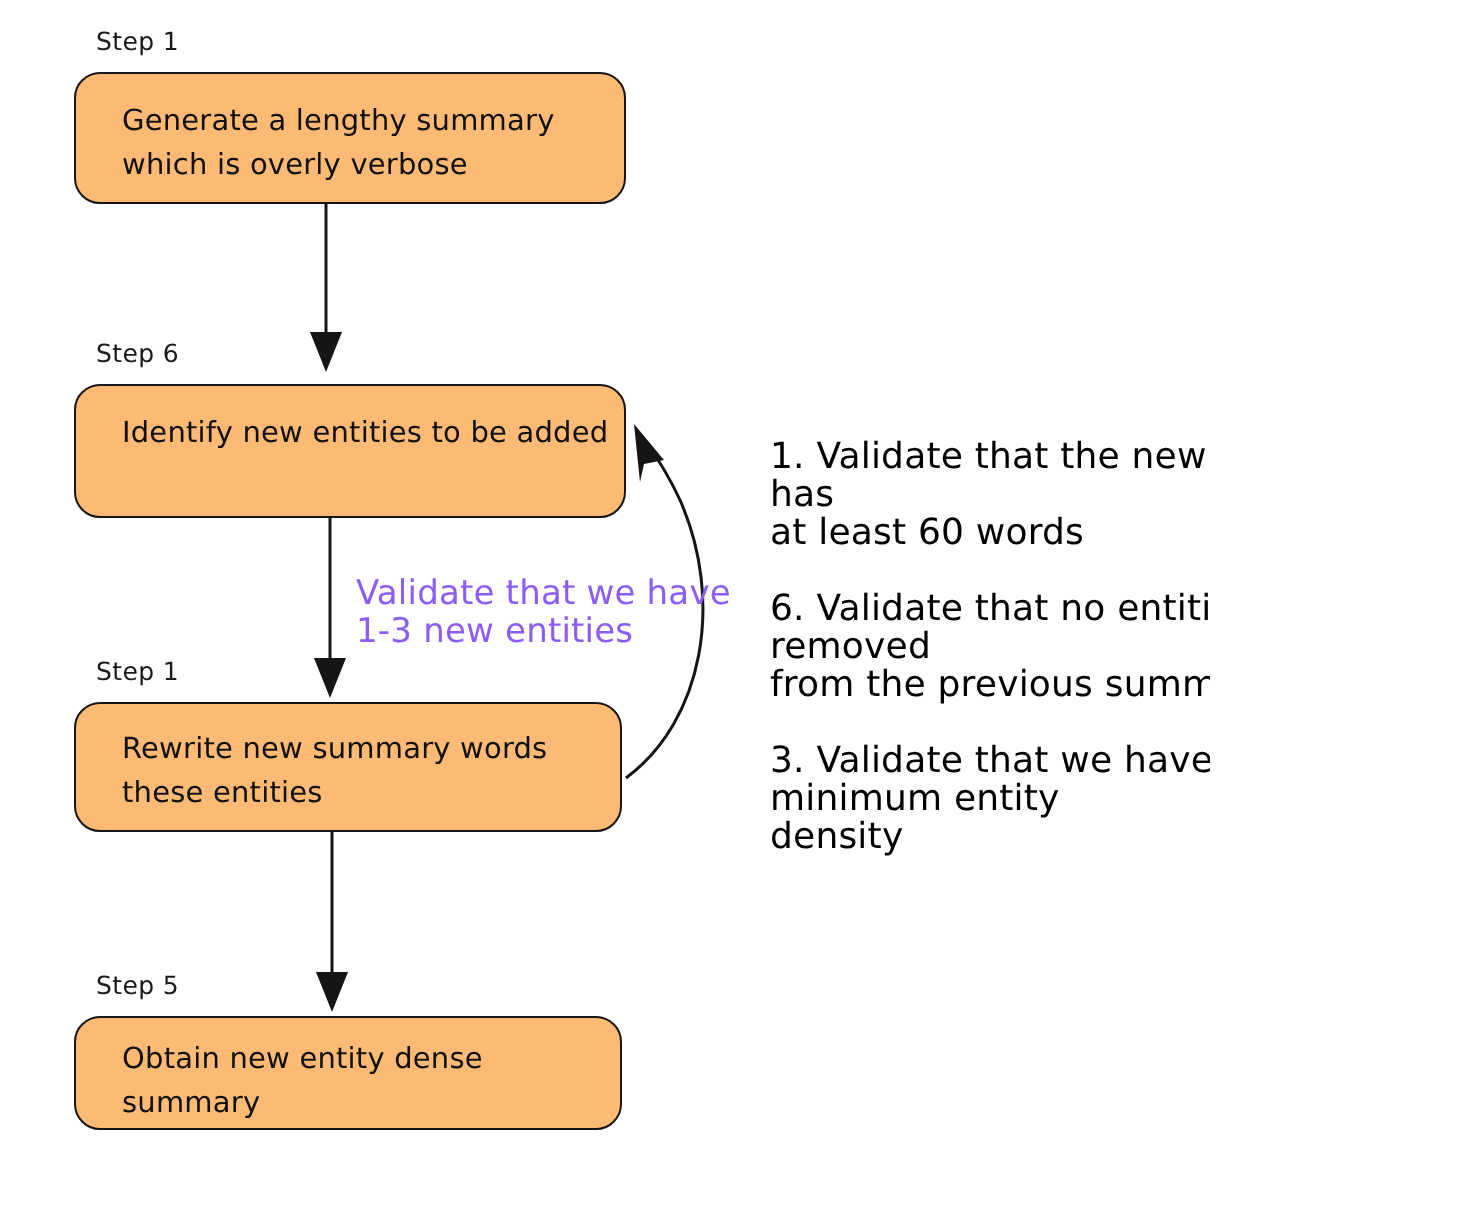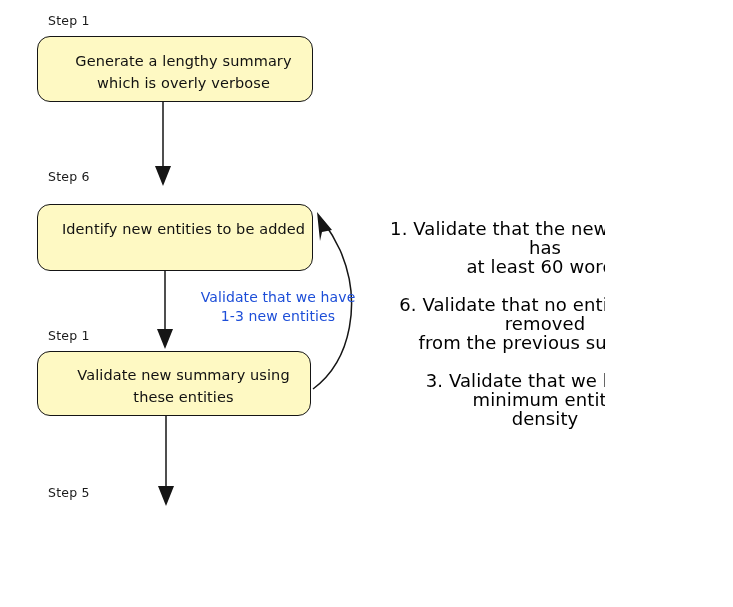--- a/index.html
+++ b/index.html
@@ -7,21 +7,20 @@
     padding: 0;
     background: #ffffff;
   }
   #canvas {
     position: relative;
     width: 605px;
     height: 607px;
     background: #ffffff;
     overflow: hidden;
     font-family: "DejaVu Sans", sans-serif;
-    text-align: center;
   }
   #flow-svg {
     position: absolute;
     left: 0;
     top: 0;
     width: 733px;
     height: 607px;
   }
   .step-label {
     position: absolute;
@@ -29,36 +28,36 @@
     font-size: 12.5px;
     color: #1a1a1a;
     letter-spacing: 0.2px;
     white-space: nowrap;
   }
   .step-box {
     position: absolute;
     box-sizing: border-box;
     border: 1.6px solid #151515;
     border-radius: 13px;
-    background: #fef9c3;
+    background: #fdba74;
   }
   .step-box-text {
     position: absolute;
     font-family: "DejaVu Sans", sans-serif;
     font-size: 14.5px;
     line-height: 22px;
     color: #111111;
     letter-spacing: 0.1px;
   }
   .edge-label {
     position: absolute;
     font-family: "DejaVu Sans", sans-serif;
-    font-size: 14px;
+    font-size: 17px;
     line-height: 19px;
-    color: #1d4ed8;
+    color: #8b5cf6;
     letter-spacing: 0.1px;
     white-space: pre-line;
   }
   .notes {
     position: absolute;
     left: 385px;
     top: 219px;
     width: 320px;
   }
   .note-item {
@@ -100,36 +99,40 @@
     </g>
   </svg>
 
   <div class="step-label" style="left:48px; top:13px;">Step 1</div>
   <div class="step-box" style="left:37px; top:36px; width:276px; height:66px;">
     <div class="step-box-text" style="left:23px; top:13px; width:245px;">Generate a lengthy summary
 which is overly verbose</div>
   </div>
 
   <div class="step-label" style="left:48px; top:169px;">Step 6</div>
-  <div class="step-box" style="left:37px; top:192px; width:276px; height:67px;margin-top:12px;">
+  <div class="step-box" style="left:37px; top:192px; width:276px; height:67px;">
     <div class="step-box-text" style="left:23px; top:13px; width:245px;">Identify new entities to be
 added</div>
   </div>
 
   <div class="edge-label" style="left:178px; top:288px; width:200px;">Validate that we have
 1-3 new entities</div>
 
   <div class="step-label" style="left:48px; top:328px;">Step 1</div>
   <div class="step-box" style="left:37px; top:351px; width:274px; height:65px;">
-    <div class="step-box-text" style="left:23px; top:12px; width:245px;">Validate new summary using
+    <div class="step-box-text" style="left:23px; top:12px; width:245px;">Rewrite new summary words
 these entities</div>
   </div>
 
 
   <div class="step-label" style="left:48px; top:485px;">Step 5</div>
+  <div class="step-box" style="left:37px; top:508px; width:274px; height:57px;">
+    <div class="step-box-text" style="left:23px; top:10px; width:245px;">Obtain new entity dense
+summary</div>
+  </div>
 
   <div class="notes">
     <div class="note-item">1. Validate that the new summary has
 at least 60 words</div>
     <div class="note-item">6. Validate that no entities were removed
 from the previous summary</div>
     <div class="note-item">3. Validate that we have a minimum entity
 density</div>
   </div>
 

